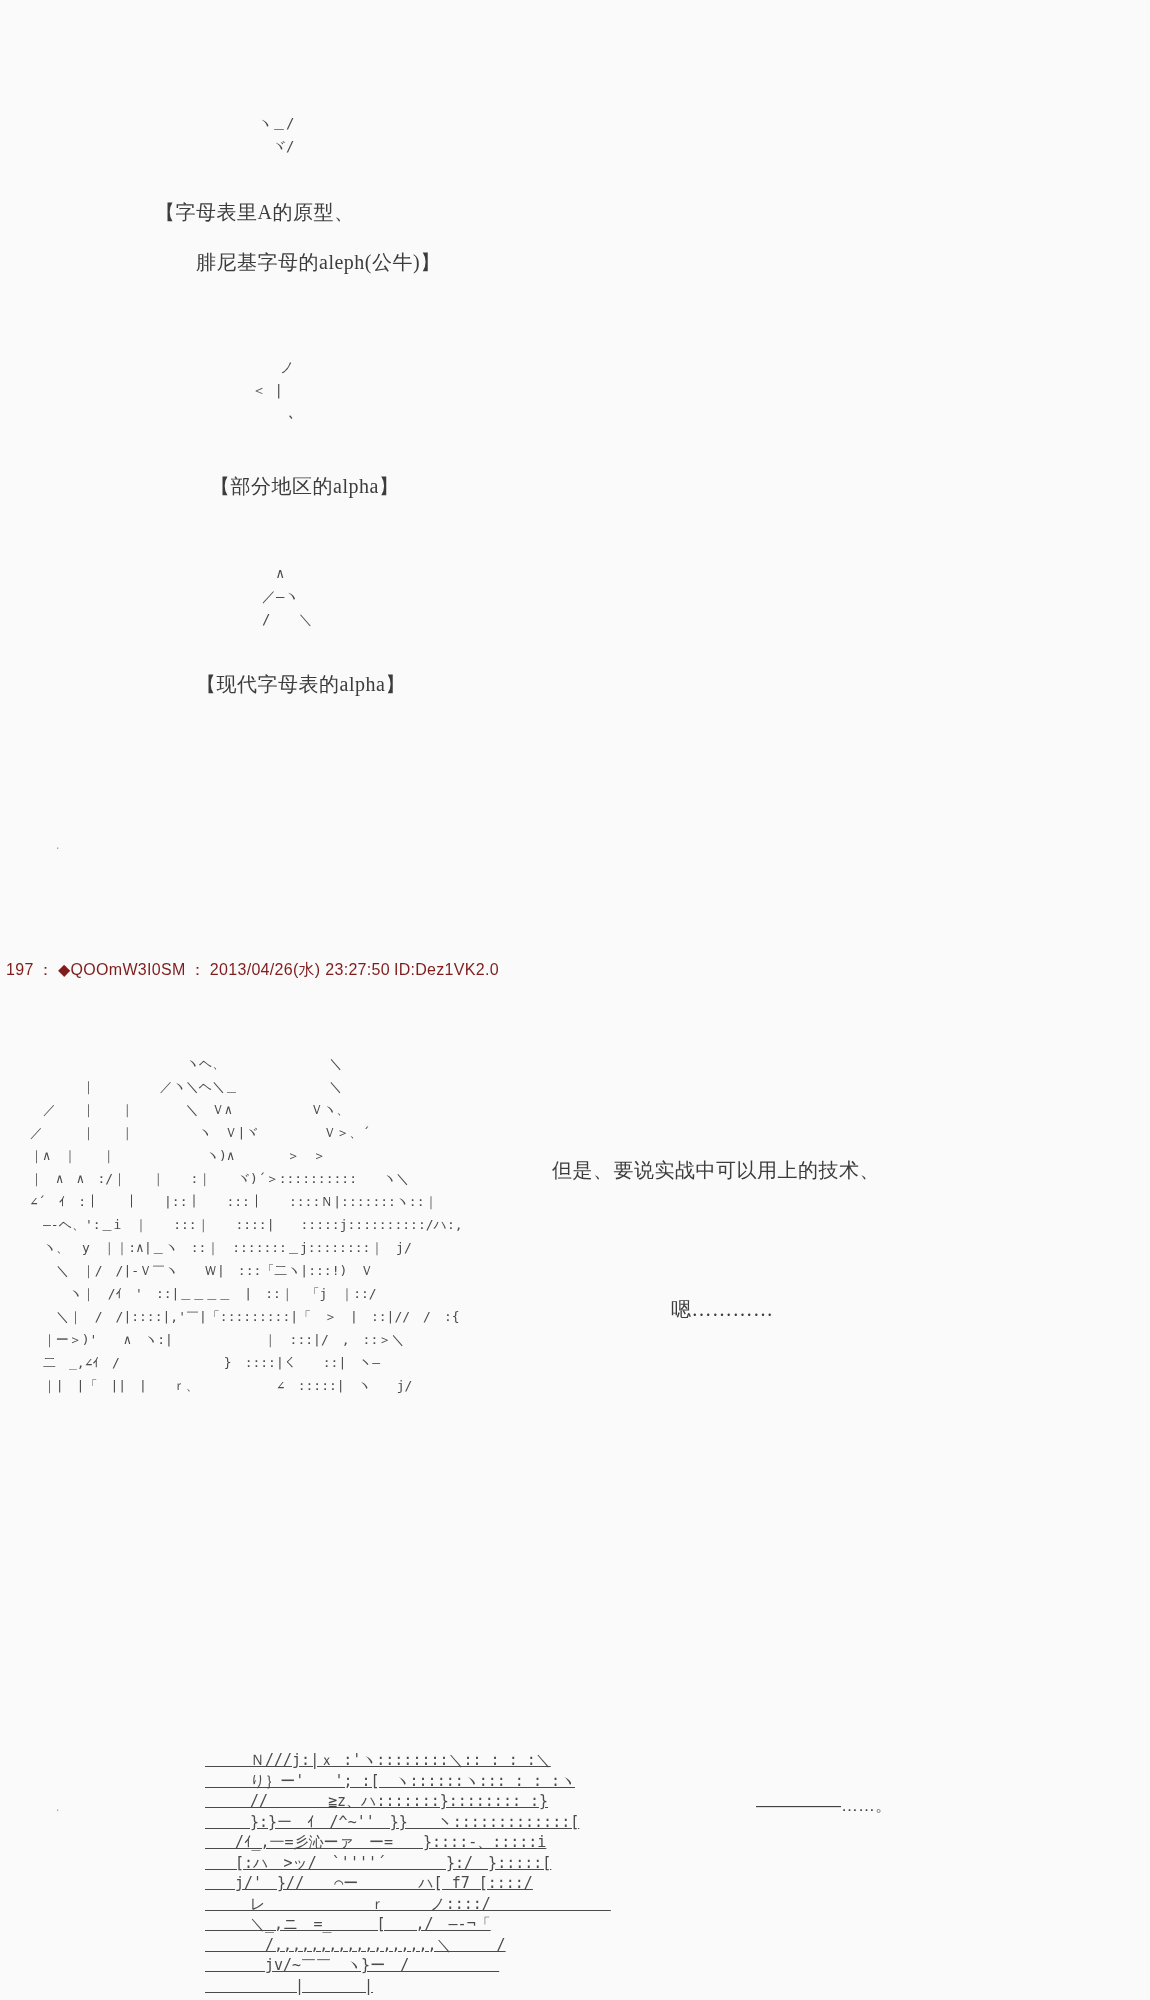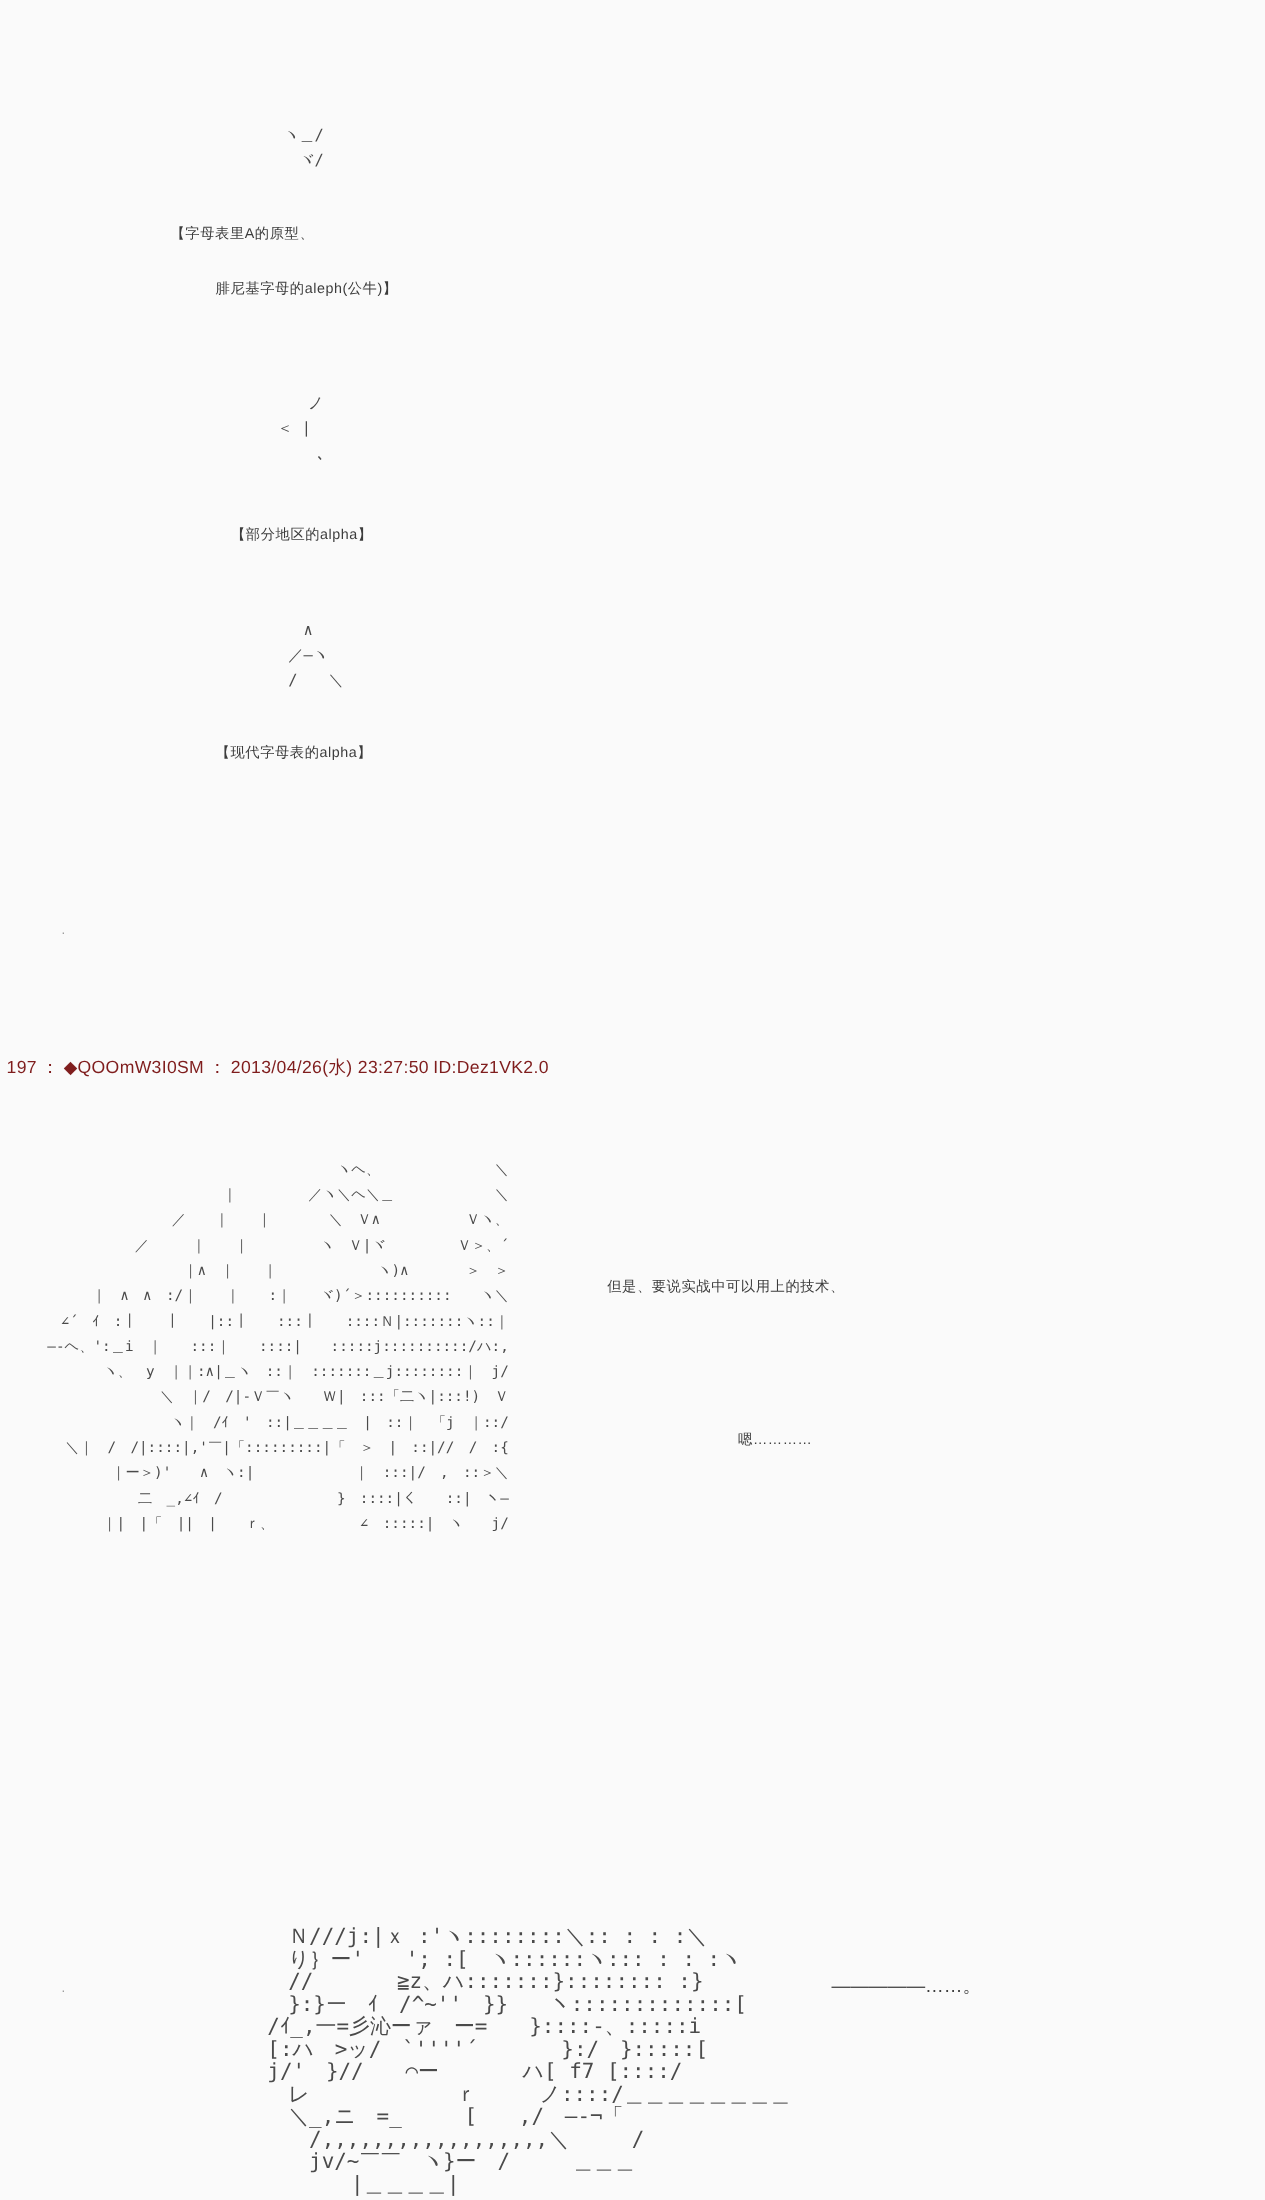--- a/index.html
+++ b/index.html
@@ -11,35 +11,36 @@
     position:relative;
     width:1150px;
     height:2000px;
     margin:0 auto;
     background:#fafafa;
     overflow:hidden;
     color:#3f3f3f;
   }
   .abs{position:absolute;white-space:pre;}
   .cn{
-    font-size:13px;
+    font-size:20px;
     line-height:24px;
     color:#3c3c3c;
     letter-spacing:0.5px;
+    font-family:Liberation Serif, serif;
   }
   .aa{
     margin:0;
     font-family:"DejaVu Sans Mono", monospace;
     color:#4a4a4a;
     white-space:pre;
   }
   .aa-small{font-size:14px;line-height:23px;}
   .aa-mid{font-size:14px;line-height:23px;}
-  .aa-big{font-size:13px;line-height:23px;text-align:right;}
-  .aa-bottom{font-size:19px;line-height:20.5px;}
+  .aa-big{font-size:13px;line-height:23px;}
+  .aa-bottom{font-size:15px;line-height:20.5px;text-decoration:underline;}
   .post-header{
     display:flex;
     align-items:baseline;
     gap:4px;
     font-size:16px;
     color:#7f1d1d;
     letter-spacing:0.3px;
   }
   .dot{
     font-size:12px;

